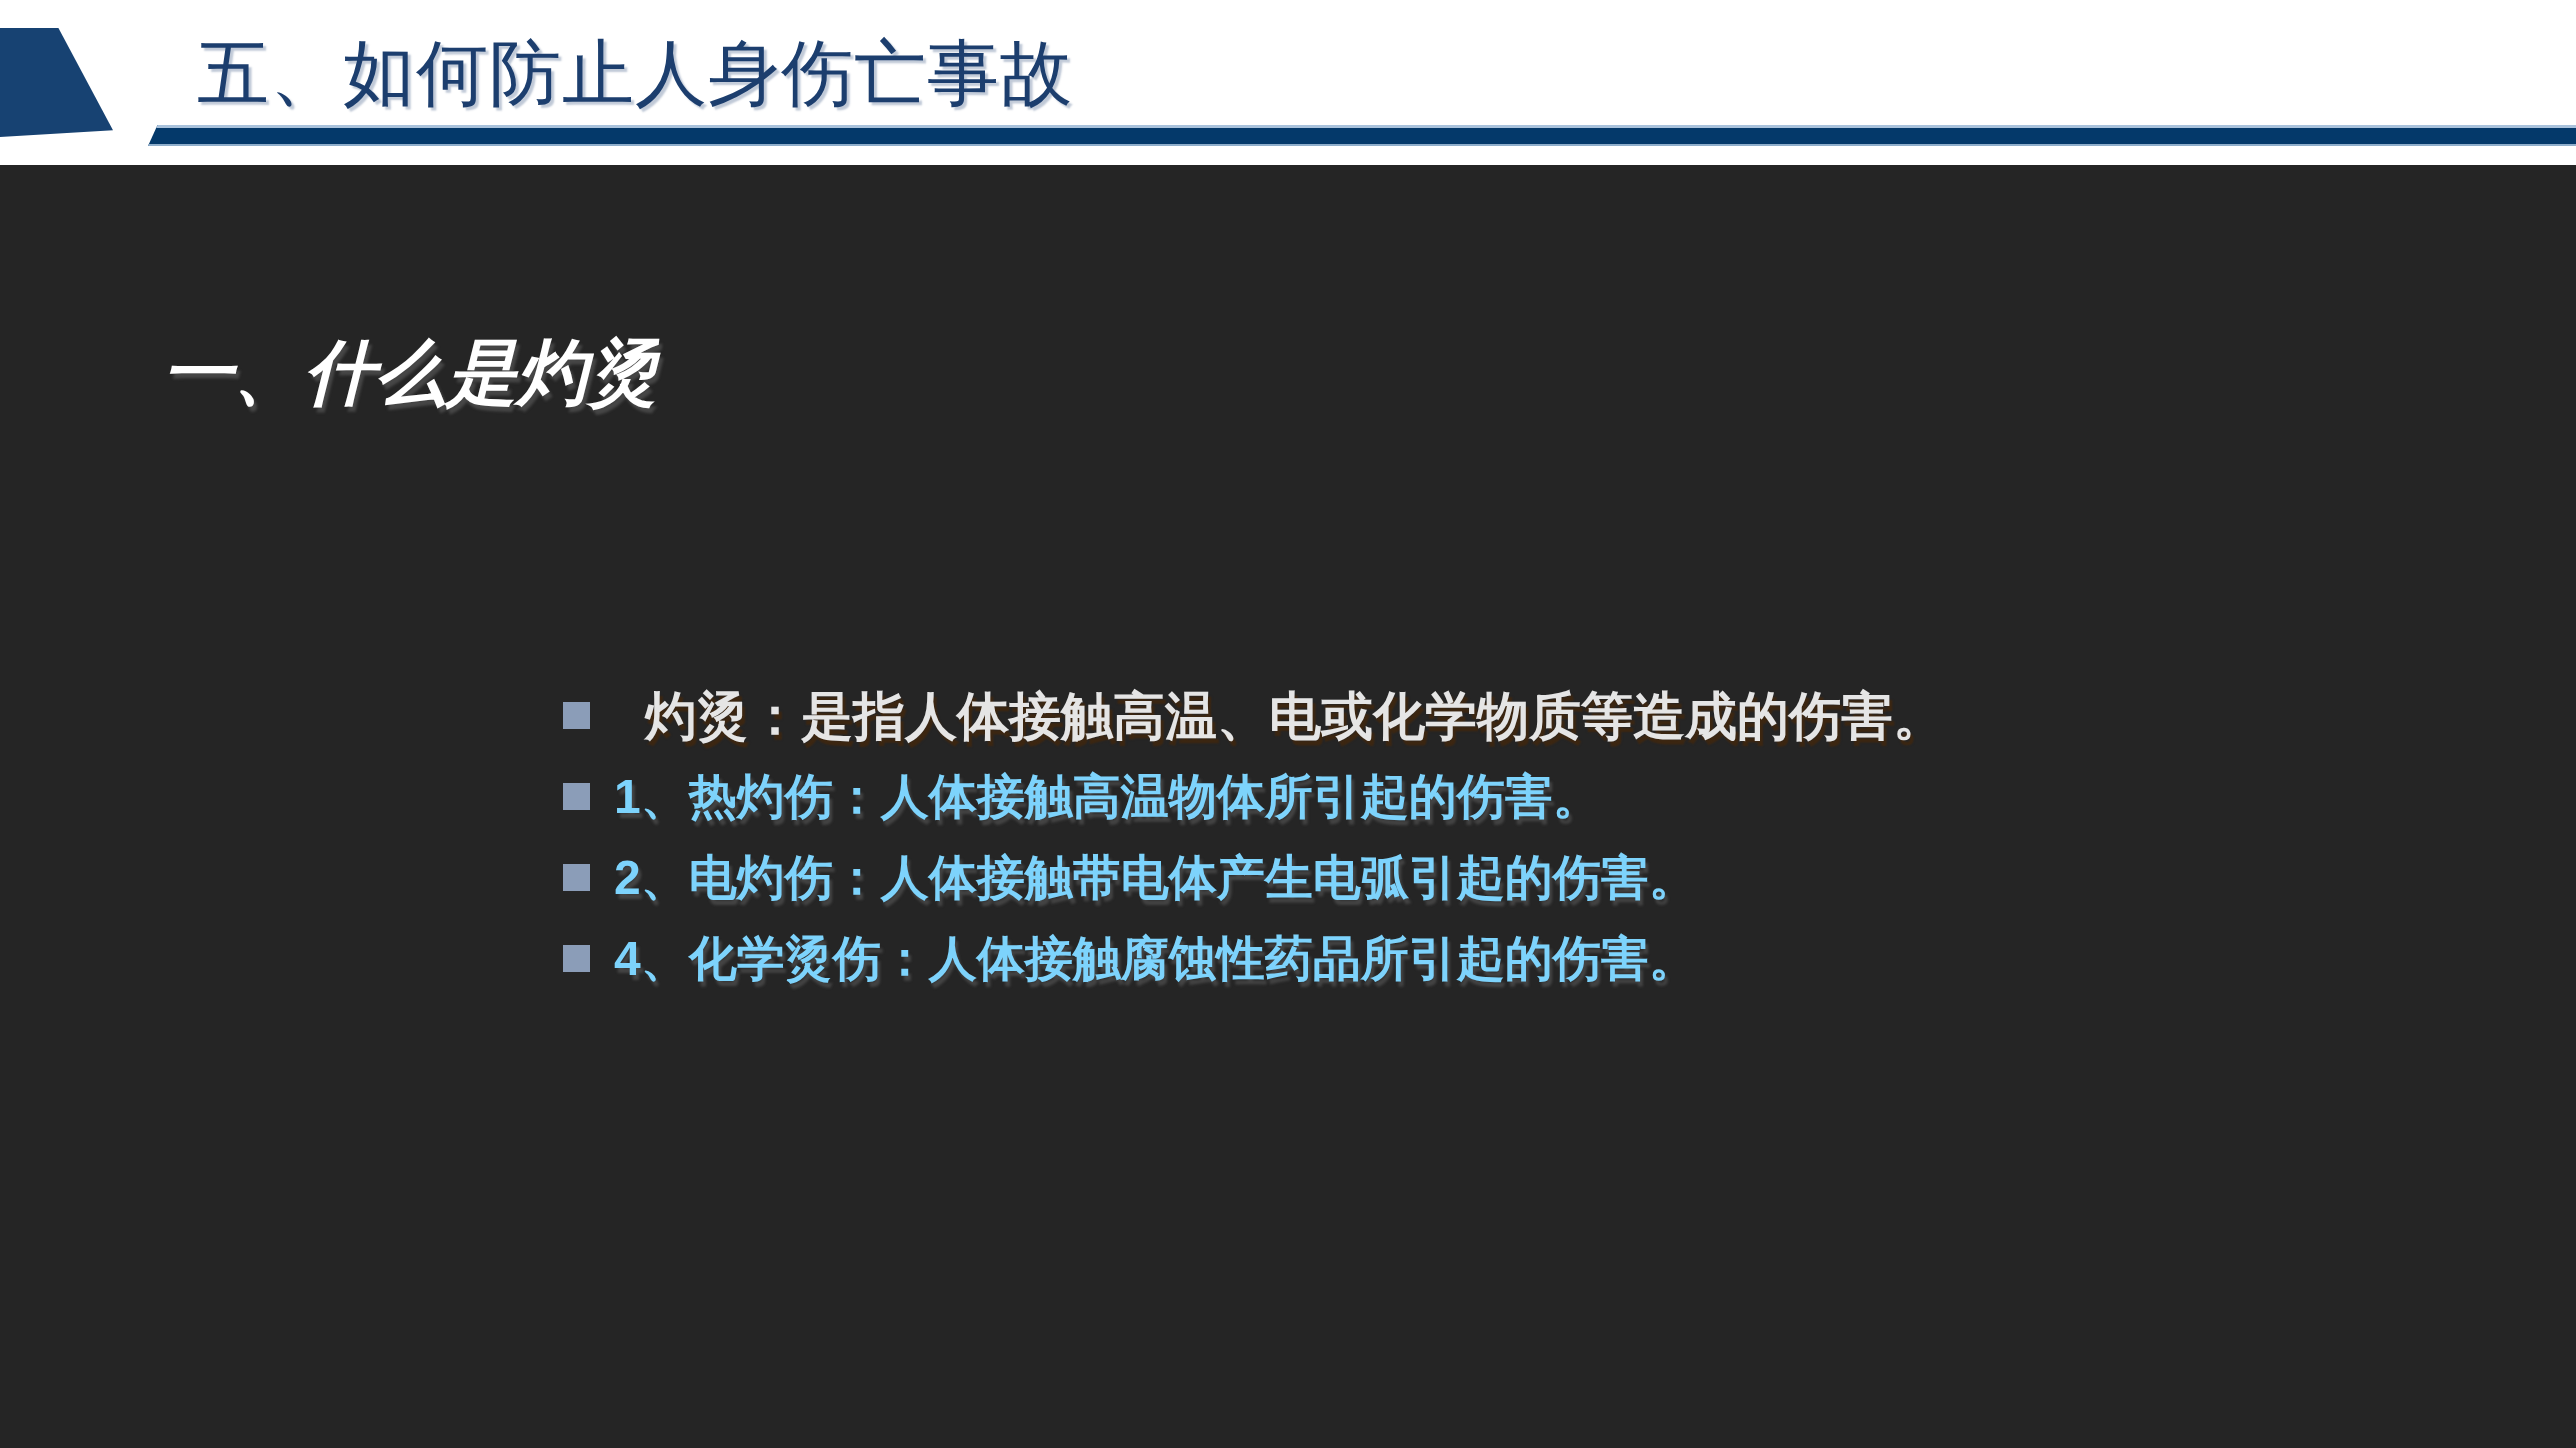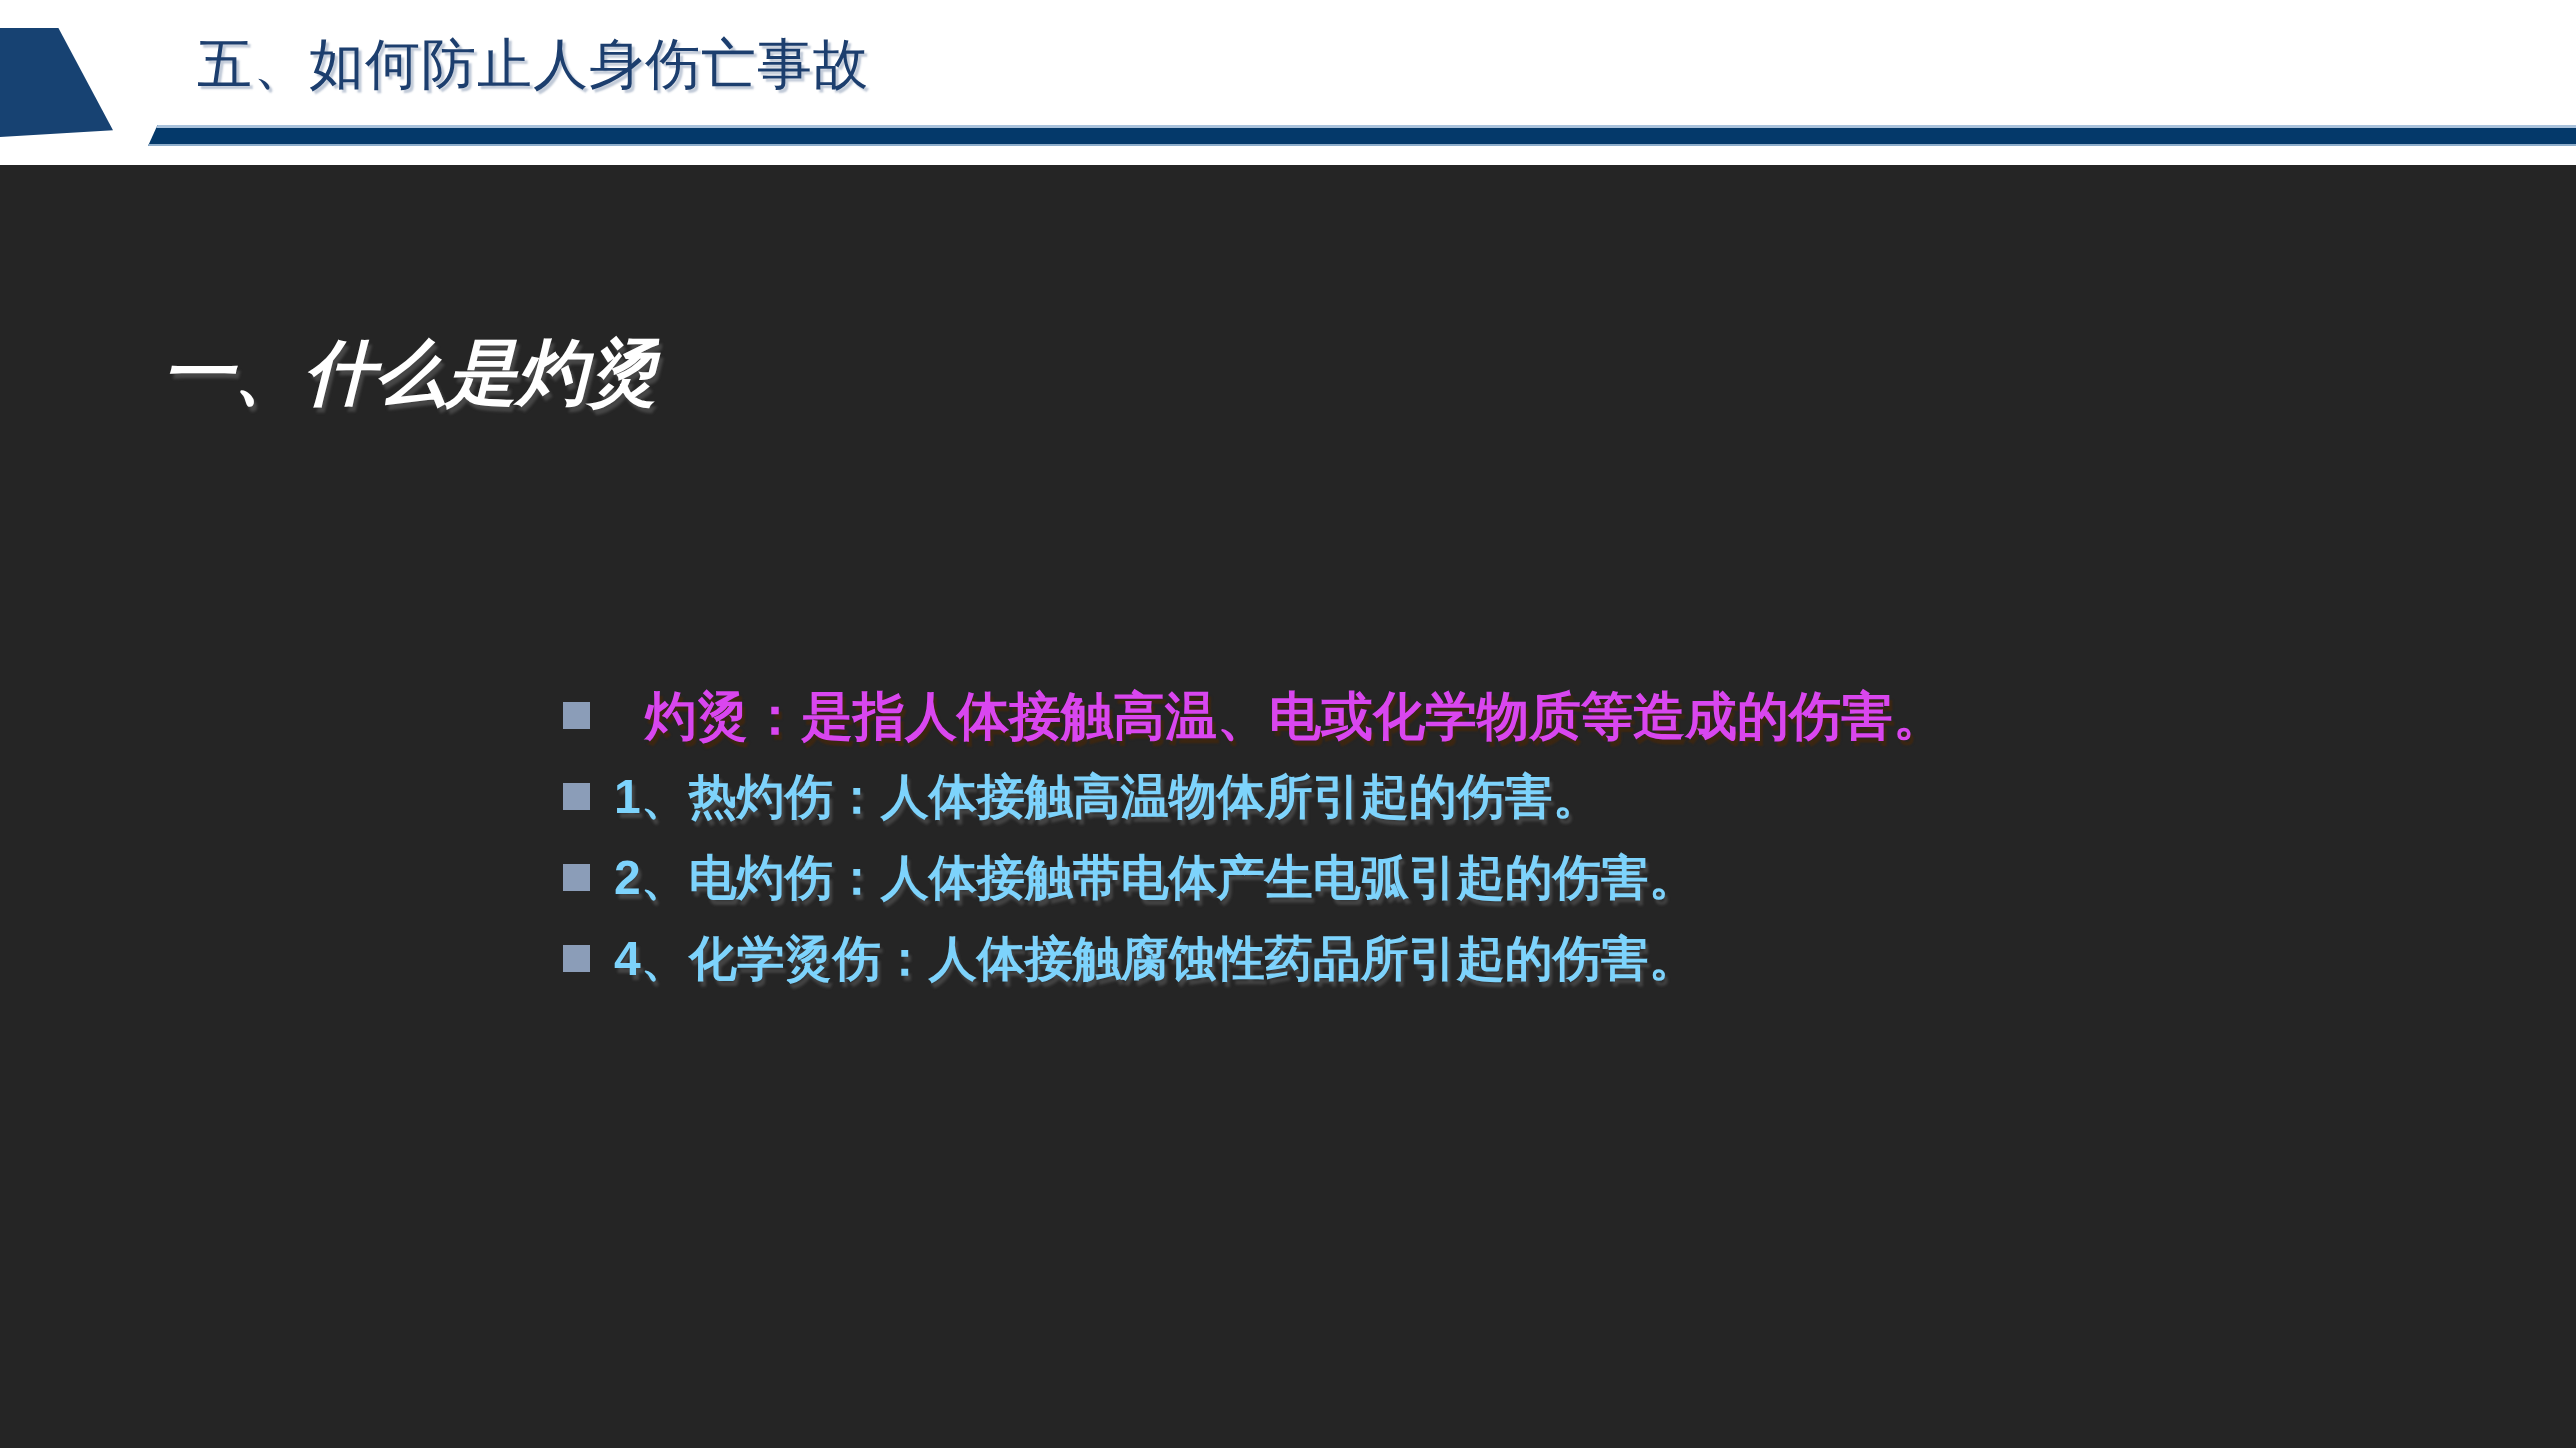--- a/index.html
+++ b/index.html
@@ -8,21 +8,21 @@
 
   
   .header{position:absolute;left:0;top:0;width:2576px;height:165px;background:#ffffff;}
   .accent-shape{
     position:absolute;left:0;top:28px;width:113px;height:109px;
     background:#174272;
     clip-path:polygon(0% 0%,51.7% 0%,100% 93.9%,0% 100%);
   }
   .header-title{
     position:absolute;left:197px;top:36px;
-    font-size:55px;line-height:1.05;font-weight:500;letter-spacing:1px;
+    font-size:72px;line-height:1.05;font-weight:500;letter-spacing:1px;
     color:#1C3E6E;white-space:nowrap;
     text-shadow:2.9px 2.9px 1.9px rgba(28,62,110,0.28);
   }
   .divider-stripe{
     position:absolute;left:148px;top:125px;height:21px;width:2428px;
     background:#04396A;
     clip-path:polygon(9.5px 0,100% 0,100% 100%,0 100%);
     box-shadow:inset 0 2.9px 0 #A9C2DC, inset 0 -1.9px 0 #8FAECB;
   }
 
@@ -42,21 +42,21 @@
   }
   .bullet-square{
     flex:0 0 auto;width:27px;height:27px;background:#8B9DB8;margin-right:24px;
   }
   li.emphasis .bullet-square{margin-right:55px;}
   .bullet-text{
     font-size:48px;font-weight:800;color:#7dd3fc;line-height:1;
     text-shadow:2.9px 4.8px 2.9px rgba(150,150,150,0.28);
   }
   li.emphasis .bullet-text{
-    font-size:52px;color:#d946ef;
+    font-size:52px;color:#e5e5e5;
     text-shadow:2.9px 4.8px 1.9px rgba(80,40,0,0.55);
     text-align:center;
   }
 </style>
 </head>
 <body>
 
 <div class="slide">
 
   <div class="header">

